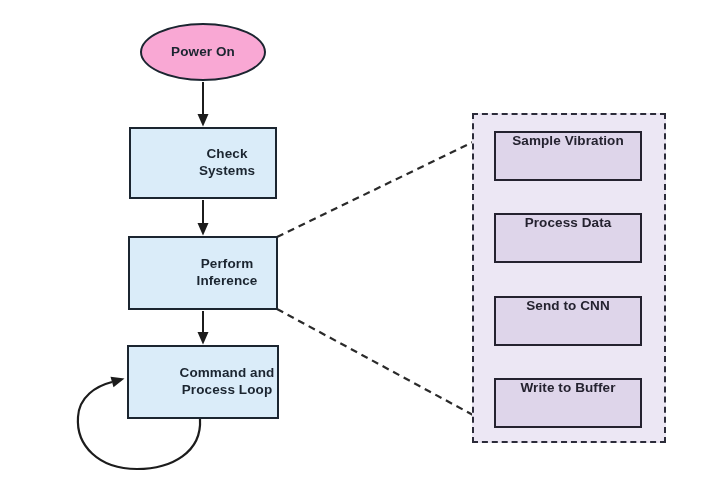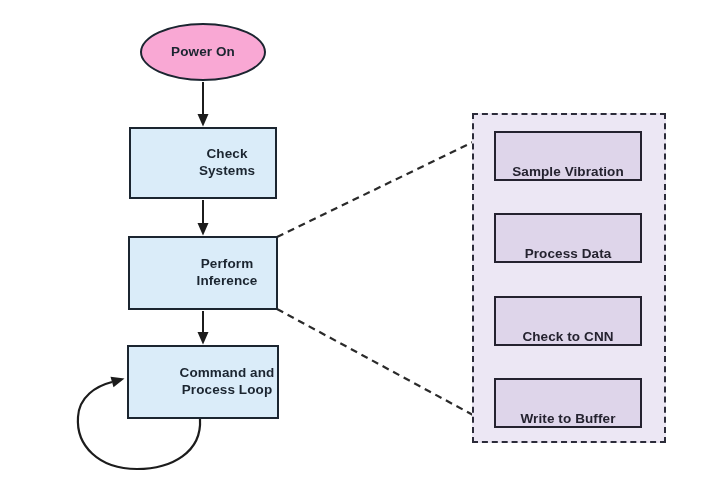--- a/index.html
+++ b/index.html
@@ -23,21 +23,21 @@
   .box-loop{left:127px;top:345px;width:152px;height:74px;}
   .panel{
     position:absolute;left:472px;top:113px;width:194px;height:330px;box-sizing:border-box;
     background:#ece7f4;border:2.5px dashed #2c2c3a;
     display:flex;flex-direction:column;justify-content:space-between;
     padding:16px 20px 13px 20px;
   }
   .pitem{
     box-sizing:border-box;width:148px;height:50px;
     background:#ded5ea;border:2px solid #24222f;
-    display:flex;align-items:flex-end;justify-content:center;text-align:center;
+    display:flex;align-items:flex-start;justify-content:center;text-align:center;
     font-weight:700;font-size:13.5px;color:#24222f;letter-spacing:.1px;
   }
 </style>
 </head>
 <body>
 
 <div class="stage">
 
   <svg class="connectors" viewBox="0 0 722 486" xmlns="http://www.w3.org/2000/svg">
 
@@ -77,20 +77,20 @@
   </div>
 
   <div class="panel">
     <div class="pitem">
       <span>Sample Vibration</span>
     </div>
     <div class="pitem">
       <span>Process Data</span>
     </div>
     <div class="pitem">
-      <span>Check to CNN</span>
+      <span>Send to CNN</span>
     </div>
     <div class="pitem">
       <span>Write to Buffer</span>
     </div>
   </div>
 
 </div>
 
 </body></html>

